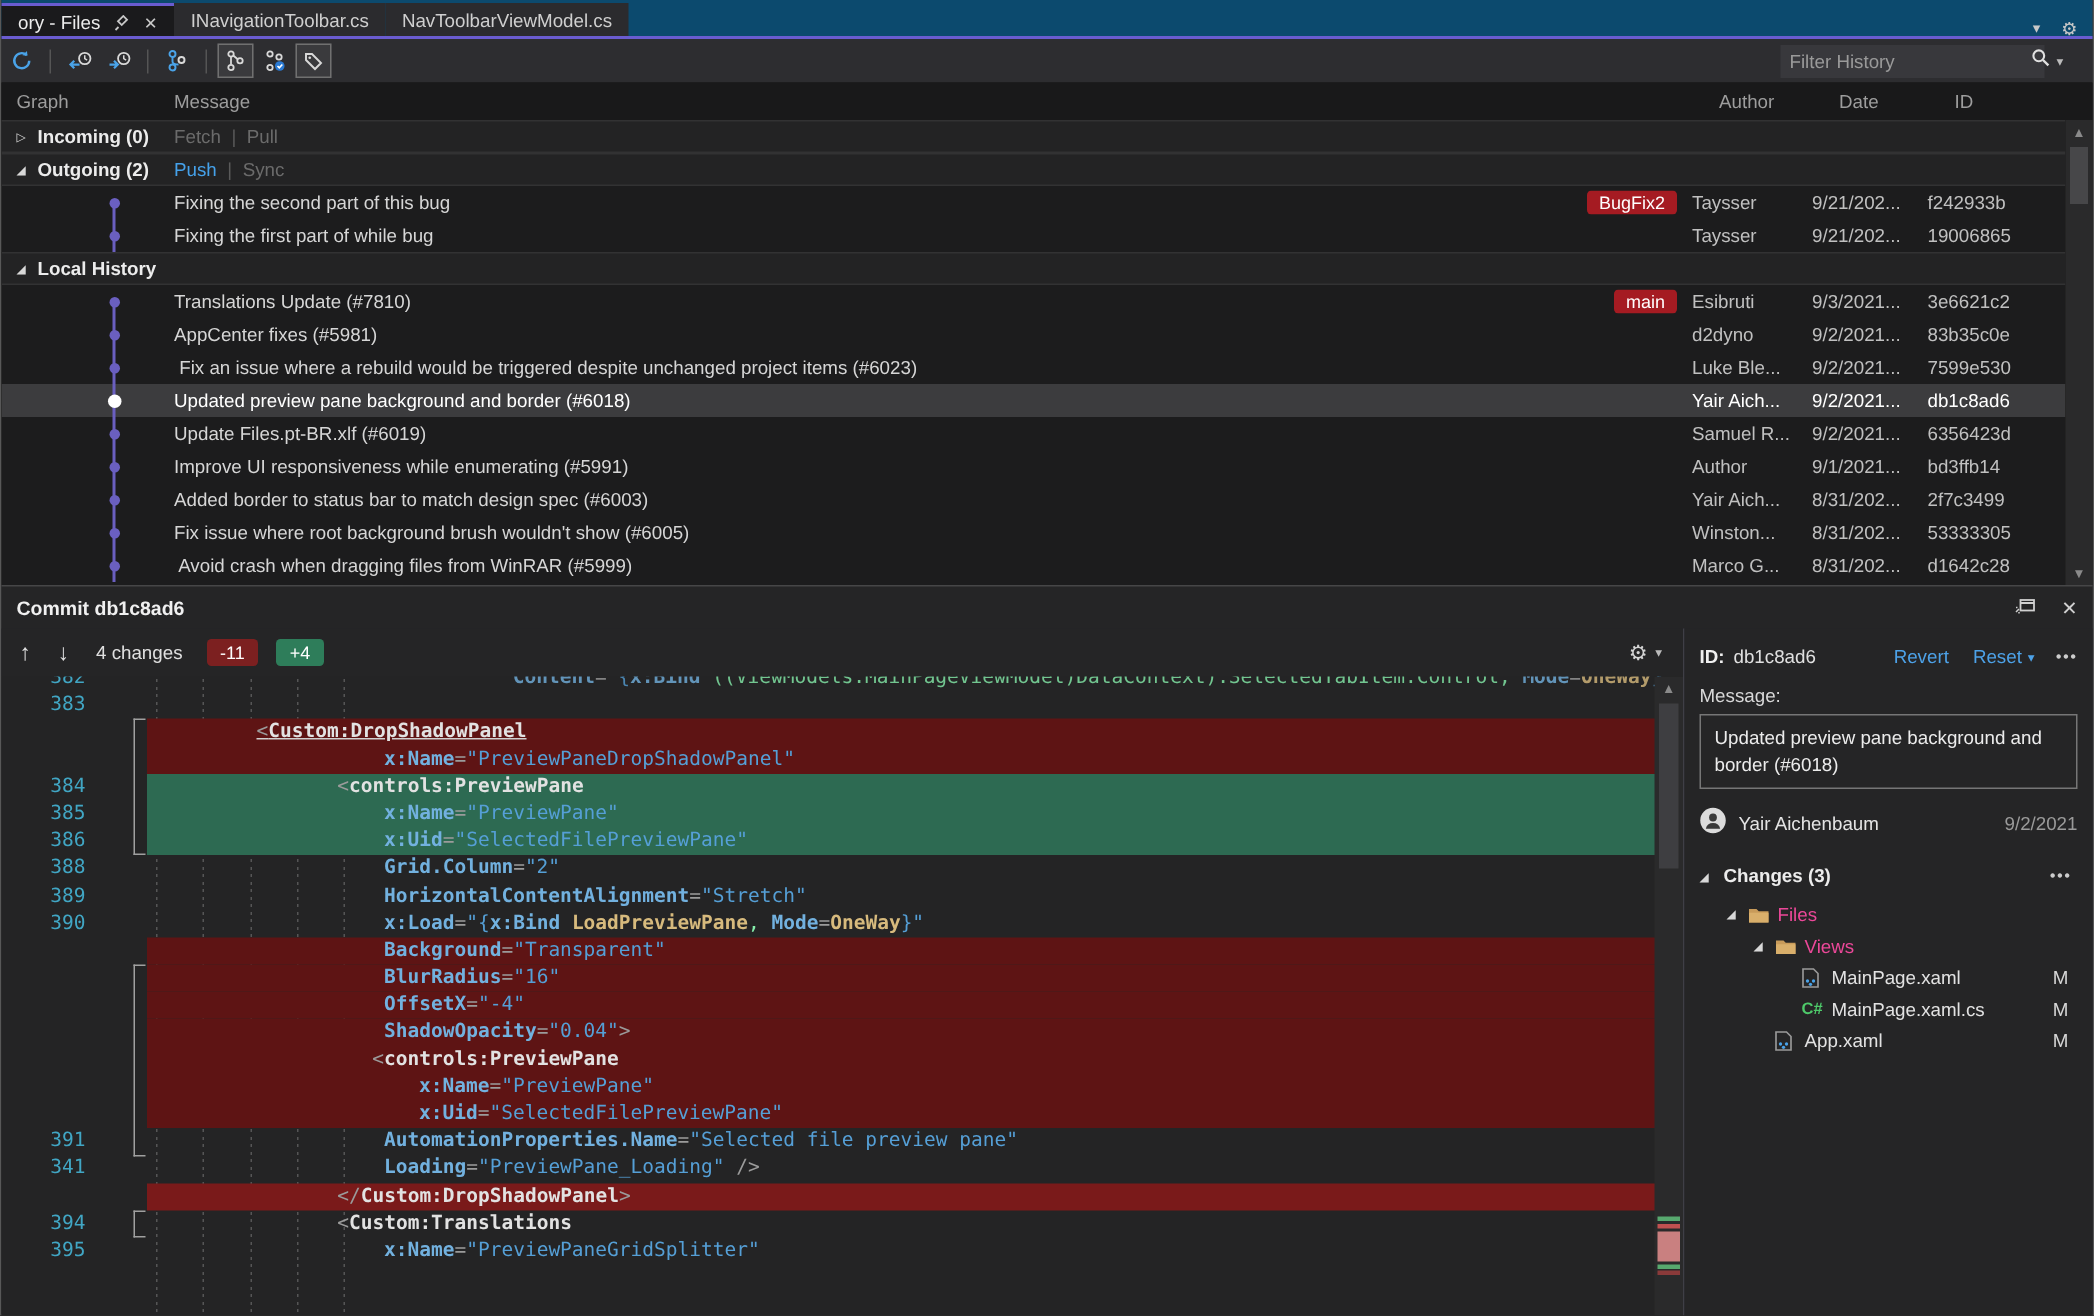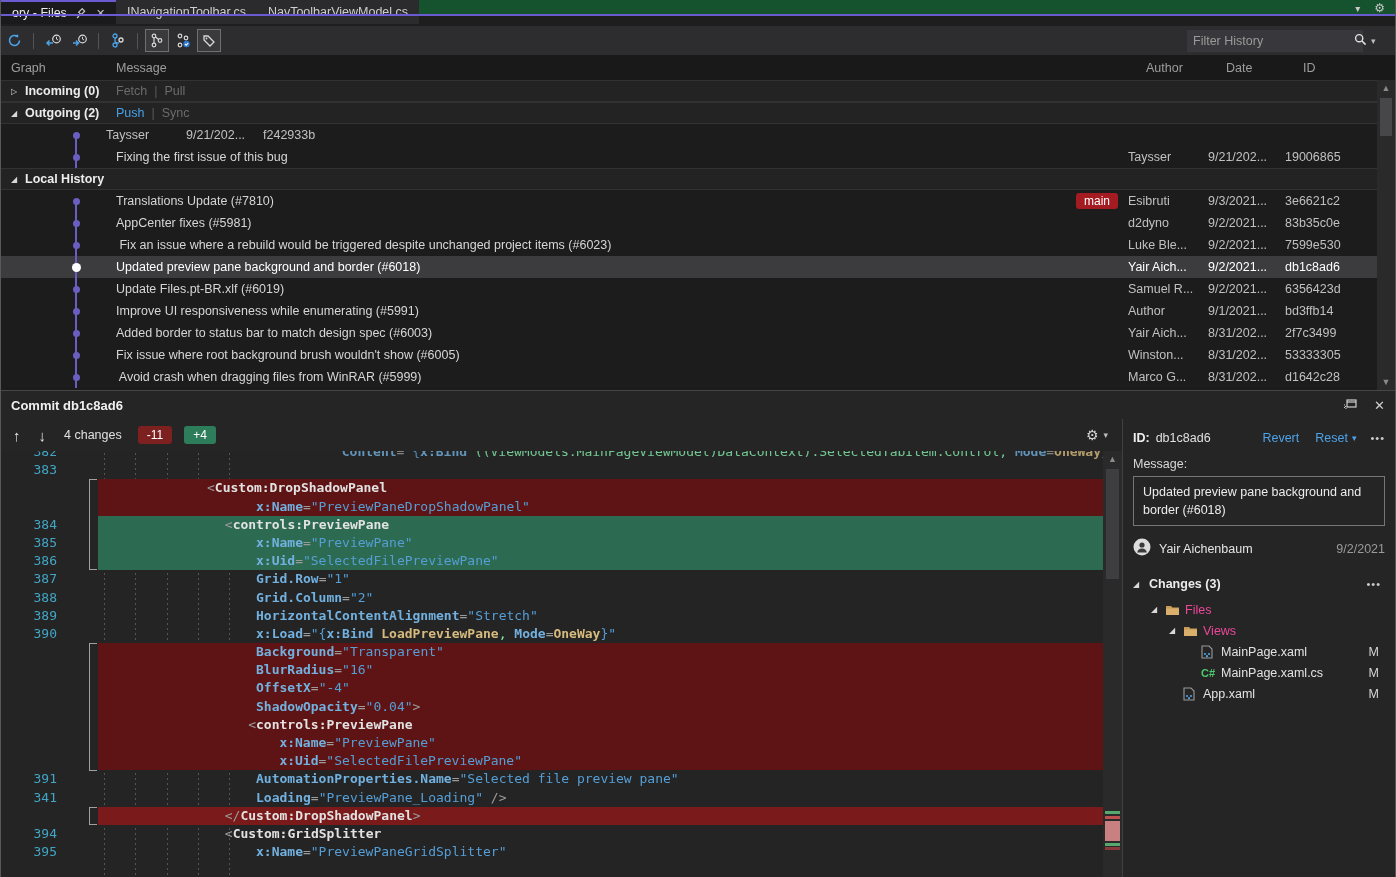--- a/index.html
+++ b/index.html
@@ -2,21 +2,21 @@
 <html><head>
 <meta charset="utf-8">
 <style>
   * { margin:0; padding:0; box-sizing:border-box; }
   html,body { width:1396px; height:877px; overflow:hidden; background:#1e1e1e;
     font-family:"Liberation Sans", sans-serif; color:#d0d0d0; }
   .window { position:relative; width:1396px; height:877px; background:#1e1e1e;
     border:1px solid #585858; border-top:none; }
 
   
-  .tabbar { position:absolute; left:0; top:0; width:100%; height:16px; background:#14532d; display:flex; }
+  .tabbar { position:absolute; left:0; top:0; width:100%; height:26px; background:#0c4a6e; display:flex;align-items:flex-end; }
   .tabbar:after { content:""; position:absolute; left:0; bottom:0; width:100%; height:2px; background:#6a5cd0; }
   .tab { height:24px; display:flex; align-items:center; padding:0 11px; font-size:12.5px;
     color:#cfcfcf; background:#2b2b2e; cursor:default; }
   .tab.active { background:#1a1a1c; color:#ececec; border-top:2px solid #6a5cd0; }
   .tab .tab-label { white-space:nowrap; }
   .tab .ticon { margin-left:9px; color:#c8c8c8; font-size:11px; display:inline-flex; align-items:center; }
   .tabbar-right { margin-left:auto; display:flex; align-items:center; gap:14px; padding-right:10px;
     color:#c8c8c8; font-size:12px; }
 
   
@@ -277,31 +277,35 @@
             <span class="alink">Push</span>
             <span class="asep">|</span>
             <span class="alink disabled">Sync</span>
           </div>
         </div>
         <div class="hrow commit">
           <div class="gcell">
             <div class="gline first"></div>
             <span class="gdot"></span>
           </div>
+          <div class="mcell">
+            <span class="hmsg">Fixing the second part of this bug</span>
+            <span class="hbadge">BugFix2</span>
+          </div>
           <span class="hauthor">Taysser</span>
           <span class="hdate">9/21/202...</span>
           <span class="hid">f242933b</span>
         </div>
         <div class="hrow commit">
           <div class="gcell">
             <div class="gline"></div>
             <span class="gdot"></span>
           </div>
           <div class="mcell">
-            <span class="hmsg">Fixing the first issue of this bug</span>
+            <span class="hmsg">Fixing the first part of while bug</span>
           </div>
           <span class="hauthor">Taysser</span>
           <span class="hdate">9/21/202...</span>
           <span class="hid">19006865</span>
         </div>
         <div class="hrow section">
           <div class="gcell" style="display: flex; align-items: center; overflow: visible;">
             <span class="sec-arrow">◢</span>
             <span class="sec-label">Local History</span>
           </div>
@@ -450,40 +454,39 @@
           <span class="badge add">+4</span>
           <span class="dt-gear">
             <span>⚙</span>
             <span class="chev">▾</span>
           </span>
         </div>
         <div class="editor">
           <div class="code-scroll">
               <div class="cl"><span class="cl-gut">382</span><span class="cl-sp"></span><span class="cl-code dim" style="padding-left: 243.8px;"><span class="sg-a">Content</span><span class="sg-d">=</span><span class="sg-s">"{</span><span class="sg-a">x:Bind</span><span class="sg-p"> ((ViewModels:MainPageViewModel)DataContext).SelectedTabItem.Control, </span><span class="sg-a">Mode</span><span class="sg-d">=</span><span class="sg-g">OneWay</span><span class="sg-s">}"</span></span></div>
               <div class="cl"><span class="cl-gut">383</span><span class="cl-sp"></span><span class="cl-code" style="padding-left: 2px;"></span></div>
-              <div class="cl bg-del"><span class="cl-gut"></span><span class="cl-sp"></span><span class="cl-code" style="padding-left: 109px;"><span class="sg-d">&lt;</span><span class="sg-t">Custom:DropShadowPanel</span></span></div>
+              <div class="cl bg-del"><span class="cl-gut"></span><span class="cl-sp"></span><span class="cl-code" style="padding-left: 73px; text-decoration: underline;"><span class="sg-d">&lt;</span><span class="sg-t">Custom:DropShadowPanel</span></span></div>
               <div class="cl bg-del"><span class="cl-gut"></span><span class="cl-sp"></span><span class="cl-code" style="padding-left: 158px;"><span class="sg-a">x:Name</span><span class="sg-d">=</span><span class="sg-s">"PreviewPaneDropShadowPanel"</span></span></div>
               <div class="cl bg-add"><span class="cl-gut">384</span><span class="cl-sp"></span><span class="cl-code" style="padding-left: 126.8px;"><span class="sg-d">&lt;</span><span class="sg-t">controls:PreviewPane</span></span></div>
               <div class="cl bg-add"><span class="cl-gut">385</span><span class="cl-sp"></span><span class="cl-code" style="padding-left: 158px;"><span class="sg-a">x:Name</span><span class="sg-d">=</span><span class="sg-s">"PreviewPane"</span></span></div>
               <div class="cl bg-add"><span class="cl-gut">386</span><span class="cl-sp"></span><span class="cl-code" style="padding-left: 158px;"><span class="sg-a">x:Uid</span><span class="sg-d">=</span><span class="sg-s">"SelectedFilePreviewPane"</span></span></div>
-              <div class="cl"><span class="cl-gut">387</span><span class="cl-sp"></span><span class="cl-code" style="padding-left: 158px;"><span class="sg-a">Grid.Row</span><span class="sg-d">=</span><span class="sg-s">"1"</span></span></div>
               <div class="cl"><span class="cl-gut">388</span><span class="cl-sp"></span><span class="cl-code" style="padding-left: 158px;"><span class="sg-a">Grid.Column</span><span class="sg-d">=</span><span class="sg-s">"2"</span></span></div>
               <div class="cl"><span class="cl-gut">389</span><span class="cl-sp"></span><span class="cl-code" style="padding-left: 158px;"><span class="sg-a">HorizontalContentAlignment</span><span class="sg-d">=</span><span class="sg-s">"Stretch"</span></span></div>
               <div class="cl"><span class="cl-gut">390</span><span class="cl-sp"></span><span class="cl-code" style="padding-left: 158px;"><span class="sg-a">x:Load</span><span class="sg-d">=</span><span class="sg-s">"{</span><span class="sg-a">x:Bind</span><span class="sg-p"> </span><span class="sg-g">LoadPreviewPane</span><span class="sg-p">, </span><span class="sg-a">Mode</span><span class="sg-d">=</span><span class="sg-g">OneWay</span><span class="sg-s">}"</span></span></div>
               <div class="cl bg-del"><span class="cl-gut"></span><span class="cl-sp"></span><span class="cl-code" style="padding-left: 158px;"><span class="sg-a">Background</span><span class="sg-d">=</span><span class="sg-s">"Transparent"</span></span></div>
               <div class="cl bg-del"><span class="cl-gut"></span><span class="cl-sp"></span><span class="cl-code" style="padding-left: 158px;"><span class="sg-a">BlurRadius</span><span class="sg-d">=</span><span class="sg-s">"16"</span></span></div>
               <div class="cl bg-del"><span class="cl-gut"></span><span class="cl-sp"></span><span class="cl-code" style="padding-left: 158px;"><span class="sg-a">OffsetX</span><span class="sg-d">=</span><span class="sg-s">"-4"</span></span></div>
               <div class="cl bg-del"><span class="cl-gut"></span><span class="cl-sp"></span><span class="cl-code" style="padding-left: 158px;"><span class="sg-a">ShadowOpacity</span><span class="sg-d">=</span><span class="sg-s">"0.04"</span><span class="sg-d">&gt;</span></span></div>
               <div class="cl bg-del"><span class="cl-gut"></span><span class="cl-sp"></span><span class="cl-code" style="padding-left: 150.2px;"><span class="sg-d">&lt;</span><span class="sg-t">controls:PreviewPane</span></span></div>
               <div class="cl bg-del"><span class="cl-gut"></span><span class="cl-sp"></span><span class="cl-code" style="padding-left: 181.4px;"><span class="sg-a">x:Name</span><span class="sg-d">=</span><span class="sg-s">"PreviewPane"</span></span></div>
               <div class="cl bg-del"><span class="cl-gut"></span><span class="cl-sp"></span><span class="cl-code" style="padding-left: 181.4px;"><span class="sg-a">x:Uid</span><span class="sg-d">=</span><span class="sg-s">"SelectedFilePreviewPane"</span></span></div>
               <div class="cl"><span class="cl-gut">391</span><span class="cl-sp"></span><span class="cl-code" style="padding-left: 158px;"><span class="sg-a">AutomationProperties.Name</span><span class="sg-d">=</span><span class="sg-s">"Selected file preview pane"</span></span></div>
               <div class="cl"><span class="cl-gut">341</span><span class="cl-sp"></span><span class="cl-code" style="padding-left: 158px;"><span class="sg-a">Loading</span><span class="sg-d">=</span><span class="sg-s">"PreviewPane_Loading"</span><span class="sg-p"> </span><span class="sg-d">/&gt;</span></span></div>
               <div class="cl bg-delb"><span class="cl-gut"></span><span class="cl-sp"></span><span class="cl-code" style="padding-left: 126.8px;"><span class="sg-d">&lt;/</span><span class="sg-t">Custom:DropShadowPanel</span><span class="sg-d">&gt;</span></span></div>
-              <div class="cl"><span class="cl-gut">394</span><span class="cl-sp"></span><span class="cl-code" style="padding-left: 126.8px;"><span class="sg-d">&lt;</span><span class="sg-t">Custom:GridSplitter</span></span></div>
+              <div class="cl"><span class="cl-gut">394</span><span class="cl-sp"></span><span class="cl-code" style="padding-left: 126.8px;"><span class="sg-d">&lt;</span><span class="sg-t">Custom:Translations</span></span></div>
               <div class="cl"><span class="cl-gut">395</span><span class="cl-sp"></span><span class="cl-code" style="padding-left: 158px;"><span class="sg-a">x:Name</span><span class="sg-d">=</span><span class="sg-s">"PreviewPaneGridSplitter"</span></span></div>
               <div class="guide" style="left: 103px; height: 436.8px;"></div>
               <div class="guide" style="left: 134px; height: 436.8px;"></div>
               <div class="guide" style="left: 166px; height: 436.8px;"></div>
               <div class="guide" style="left: 197px; height: 436.8px;"></div>
               <div class="guide" style="left: 228px; height: 436.8px;"></div>
               <div class="bracket" style="top: 36.4px; height: 91px;"></div>
               <div class="bracket" style="top: 200.2px; height: 127.4px;"></div>
               <div class="bracket" style="top: 364px; height: 18.2px;"></div>
             </div>

